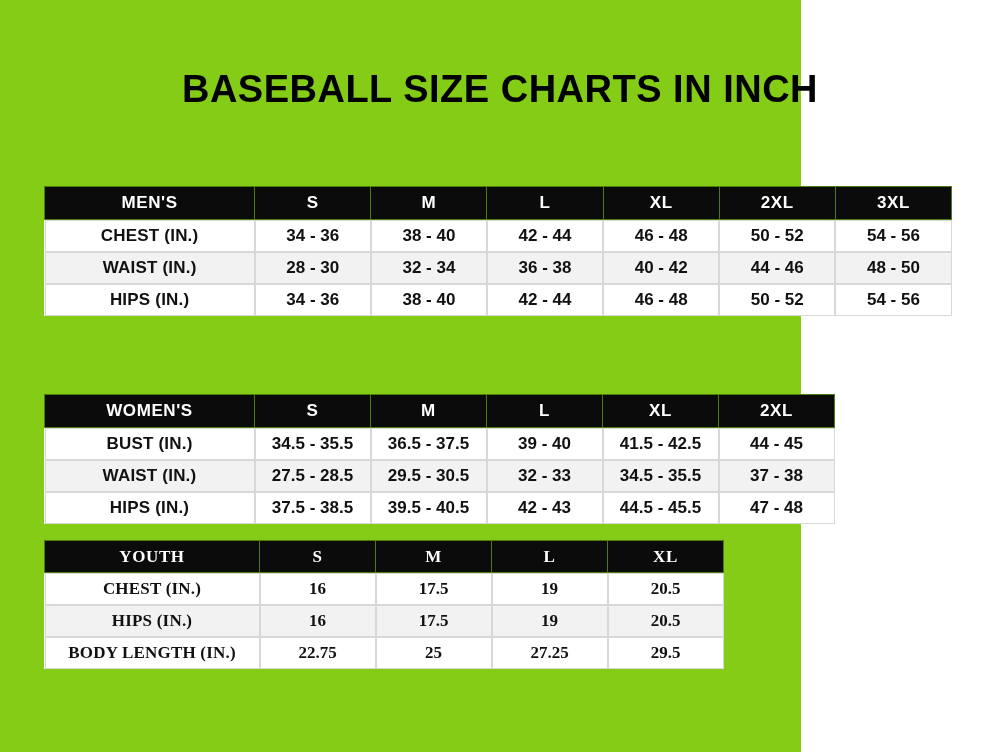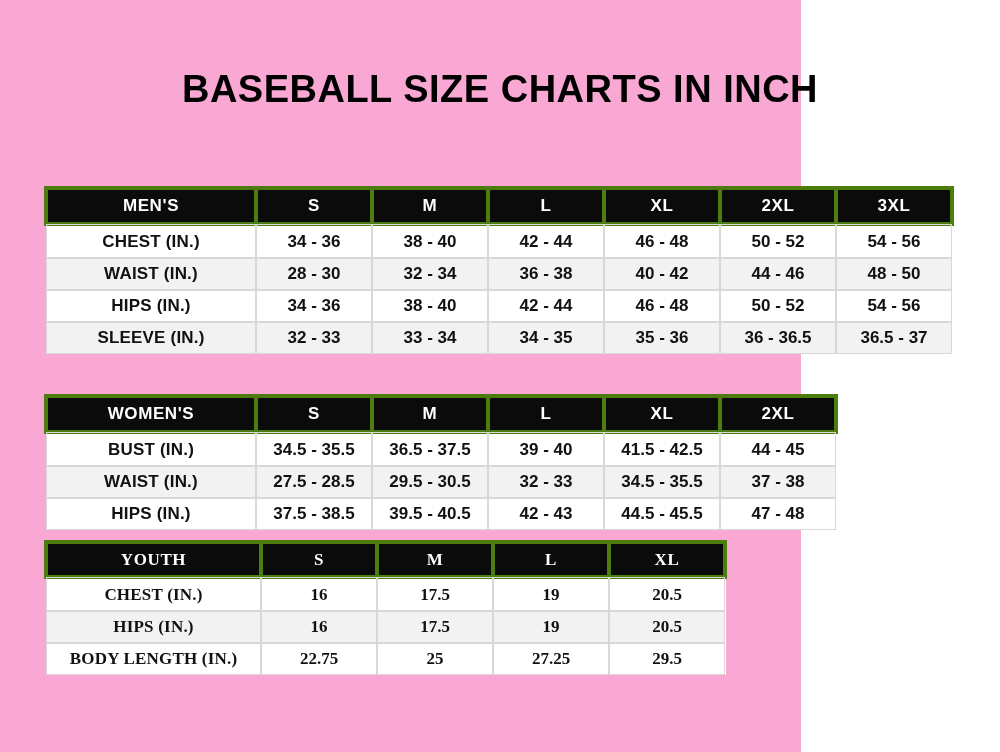--- a/index.html
+++ b/index.html
@@ -11,21 +11,21 @@
     width: 1000px;
     height: 752px;
     font-family: "Liberation Sans", sans-serif;
     color: #000000;
     overflow: hidden;
   }
   .page {
     position: relative;
     width: 801px;
     height: 752px;
-    background: #f9a8d4;
+    background: #84cc16;
   }
   .page-title {
     position: absolute;
     top: 68px;
     left: 0;
     width: 1000px;
     text-align: center;
     font-size: 38px;
     font-weight: bold;
     letter-spacing: 0.5px;
@@ -49,21 +49,21 @@
     height: 31px;
     padding: 0;
     color: #111111;
     background: #ffffff;
     white-space: nowrap;
   }
   .size-table thead th {
     background: #0b0b0b;
     color: #ffffff;
     outline: none;
-    border: 4px solid #4d7c0f;
+    border: 1px solid #4d7c0f;
     font-size: 17px;
     letter-spacing: 0.6px;
     height: 32px;
   }
   .size-table thead th.label-col {
     text-align: center;
   }
   .size-table tbody tr.alt td {
     background: #f2f2f2;
   }
@@ -141,29 +141,20 @@
         </tr>
         <tr>
           <td class="row-label">HIPS (IN.)</td>
           <td>34 - 36</td>
           <td>38 - 40</td>
           <td>42 - 44</td>
           <td>46 - 48</td>
           <td>50 - 52</td>
           <td>54 - 56</td>
         </tr>
-        <tr class="alt">
-          <td class="row-label">SLEEVE (IN.)</td>
-          <td>32 - 33</td>
-          <td>33 - 34</td>
-          <td>34 - 35</td>
-          <td>35 - 36</td>
-          <td>36 - 36.5</td>
-          <td>36.5 - 37</td>
-        </tr>
       </tbody>
     </table>
   </div>
 
   <div class="chart-block" id="womens-chart">
     <table class="size-table">
       <colgroup>
         <col class="c0">
           <col class="cx">
           <col class="cx">

